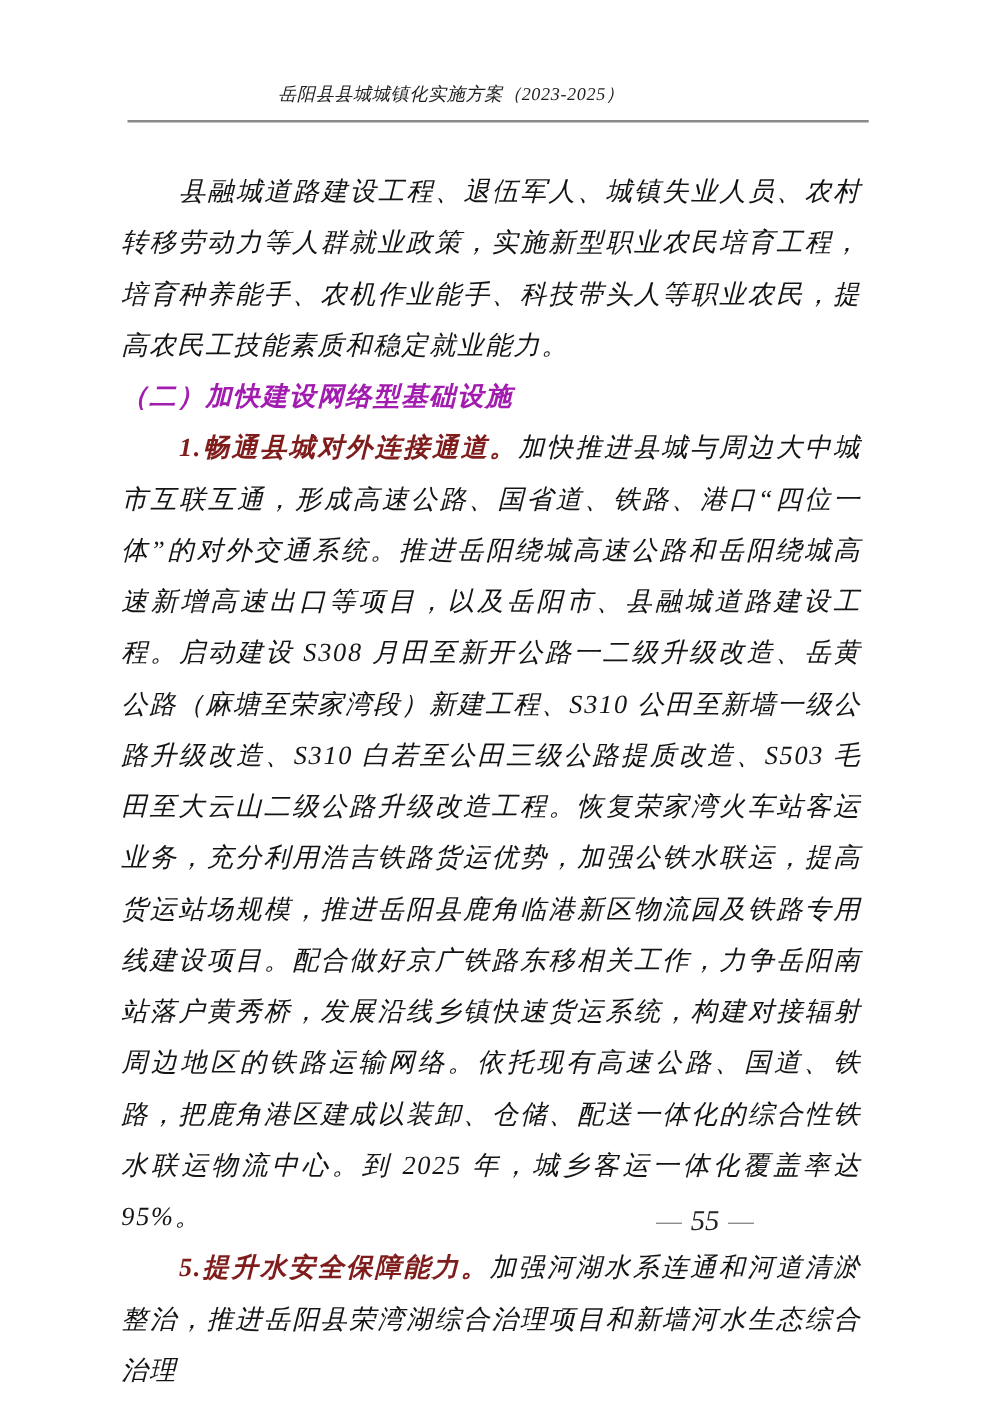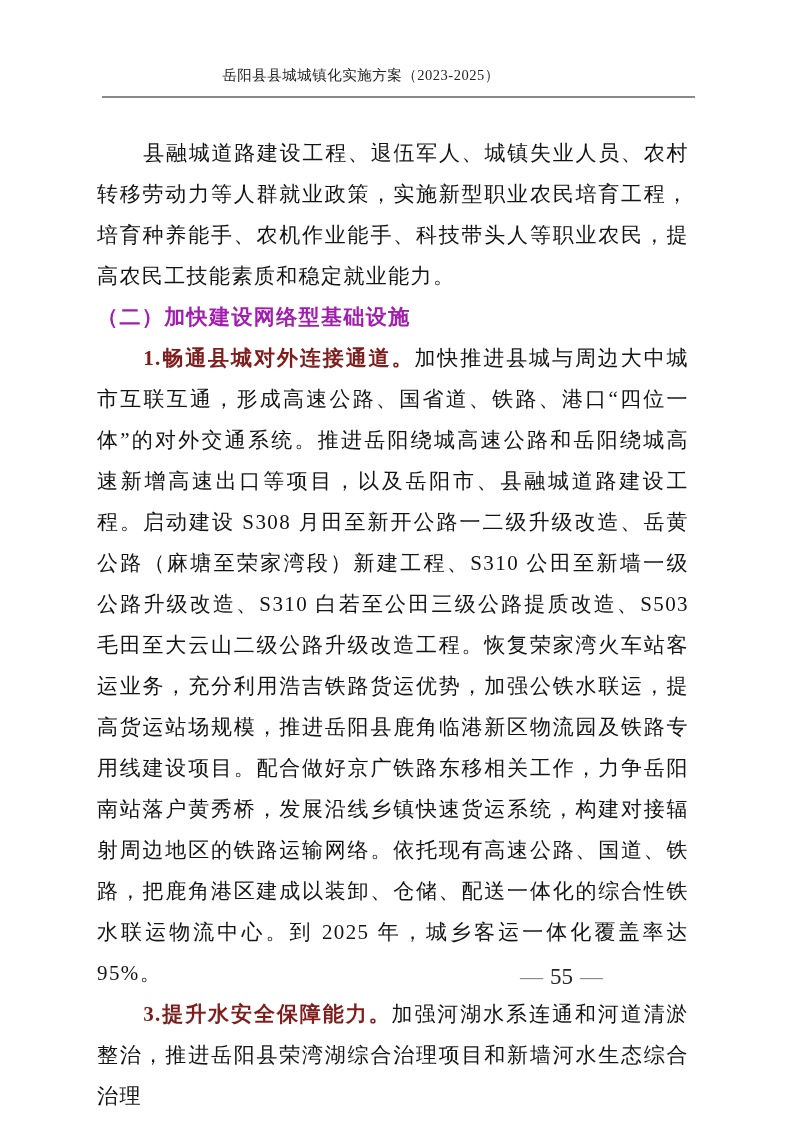--- a/index.html
+++ b/index.html
@@ -8,20 +8,21 @@
     background: #ffffff;
   }
   .page {
     position: relative;
     width: 722px;
     height: 1122px;
     background: #ffffff;
     overflow: hidden;
     font-family: "Liberation Serif", "DejaVu Serif", serif;
     color: #141414;
+    font-style: italic;
   }
   
   .header-title {
     position: absolute;
     top: 66px;
     left: 0;
     width: 100%;
     text-align: center;
     font-size: 14.5px;
     letter-spacing: 0.5px;
@@ -91,20 +92,20 @@
   <div class="header-title">岳阳县县城城镇化实施方案（2023-2025）</div>
   <div class="header-rule"></div>
 
   <div class="content">
     <p class="indent">县融城道路建设工程、退伍军人、城镇失业人员、农村转移劳动力等人群就业政策，实施新型职业农民培育工程，培育种养能手、农机作业能手、科技带头人等职业农民，提高农民工技能素质和稳定就业能力。</p>
 
     <h3 class="heading">（二）加快建设网络型基础设施</h3>
 
     <p class="indent"><span class="lead">1.畅通县城对外连接通道。</span><span>加快推进县城与周边大中城市互联互通，形成高速公路、国省道、铁路、港口“四位一体”的对外交通系统。推进岳阳绕城高速公路和岳阳绕城高速新增高速出口等项目，以及岳阳市、县融城道路建设工程。启动建设 S308 月田至新开公路一二级升级改造、岳黄公路（麻塘至荣家湾段）新建工程、S310 公田至新墙一级公路升级改造、S310 白若至公田三级公路提质改造、S503 毛田至大云山二级公路升级改造工程。恢复荣家湾火车站客运业务，充分利用浩吉铁路货运优势，加强公铁水联运，提高货运站场规模，推进岳阳县鹿角临港新区物流园及铁路专用线建设项目。配合做好京广铁路东移相关工作，力争岳阳南站落户黄秀桥，发展沿线乡镇快速货运系统，构建对接辐射周边地区的铁路运输网络。依托现有高速公路、国道、铁路，把鹿角港区建成以装卸、仓储、配送一体化的综合性铁水联运物流中心。到 2025 年，城乡客运一体化覆盖率达 95%。</span></p>
 
-    <p class="indent"><span class="lead">3.提升水安全保障能力。</span><span>加强河湖水系连通和河道清淤整治，推进岳阳县荣湾湖综合治理项目和新墙河水生态综合治理</span></p>
+    <p class="indent"><span class="lead">5.提升水安全保障能力。</span><span>加强河湖水系连通和河道清淤整治，推进岳阳县荣湾湖综合治理项目和新墙河水生态综合治理</span></p>
   </div>
 
   <div class="footer">
     <span class="dash">—</span><span class="page-num">55</span><span class="dash">—</span>
   </div>
 
 </div>
 
 </body></html>

